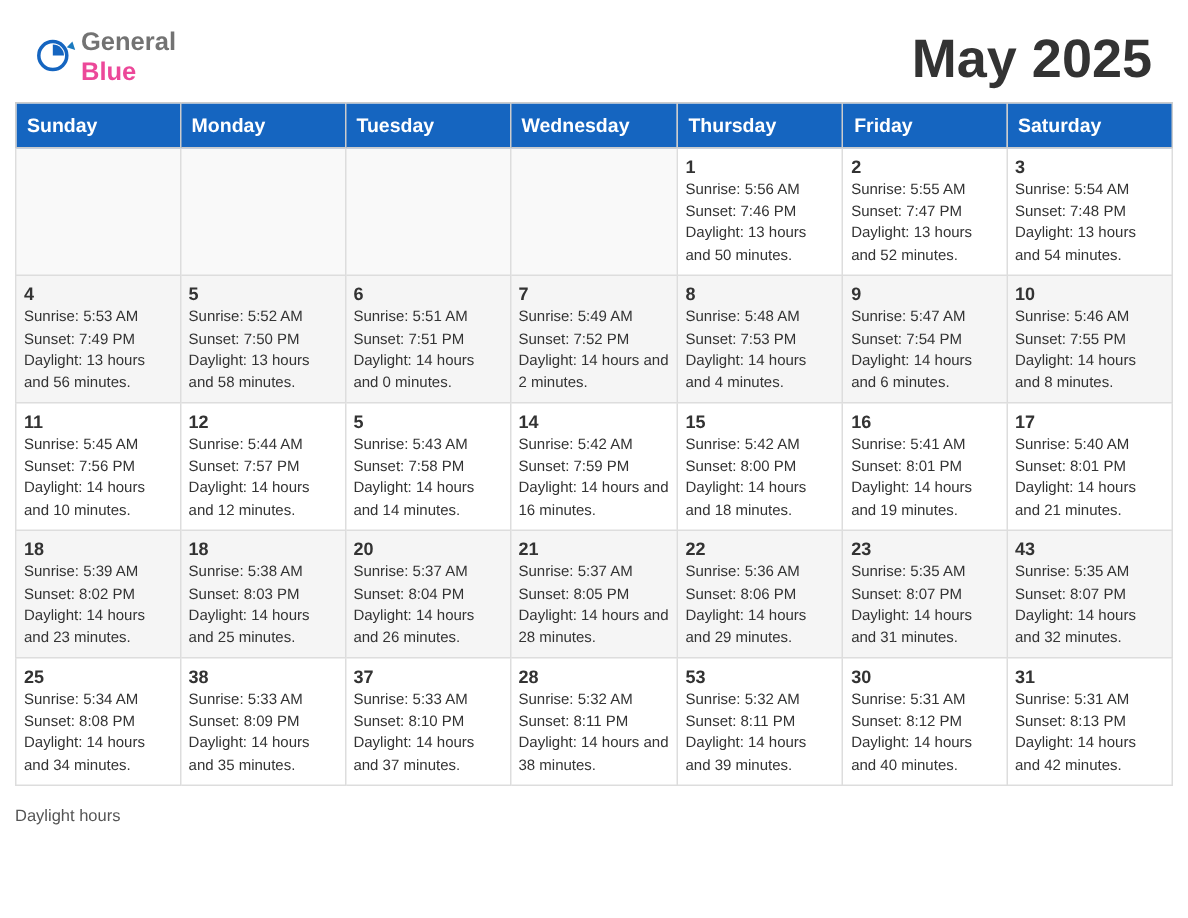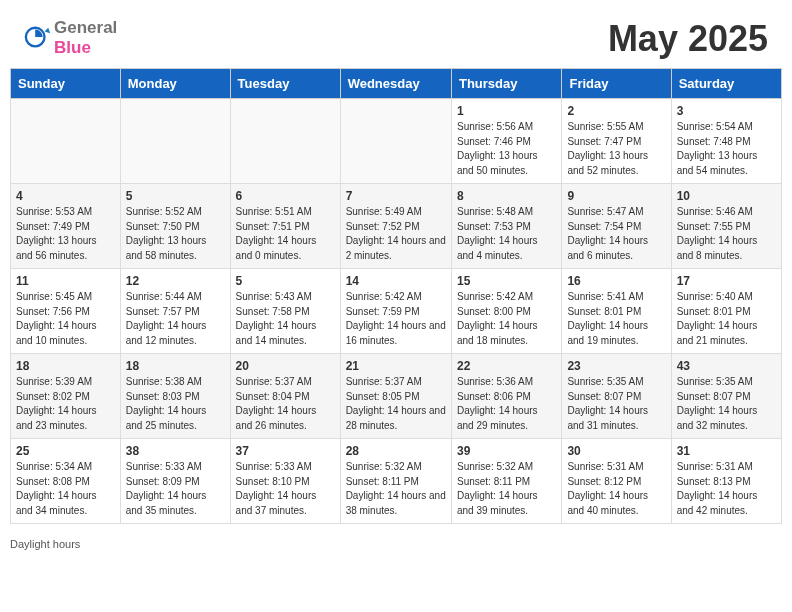--- a/index.html
+++ b/index.html
@@ -243,21 +243,21 @@
             </td>
             <td>
               <span class="day-num">37</span>
               <div class="day-info">Sunrise: 5:33 AM<br>Sunset: 8:10 PM<br>Daylight: 14 hours and 37 minutes.</div>
             </td>
             <td>
               <span class="day-num">28</span>
               <div class="day-info">Sunrise: 5:32 AM<br>Sunset: 8:11 PM<br>Daylight: 14 hours and 38 minutes.</div>
             </td>
             <td>
-              <span class="day-num">39</span>
+              <span class="day-num">53</span>
               <div class="day-info">Sunrise: 5:32 AM<br>Sunset: 8:11 PM<br>Daylight: 14 hours and 39 minutes.</div>
             </td>
             <td>
               <span class="day-num">30</span>
               <div class="day-info">Sunrise: 5:31 AM<br>Sunset: 8:12 PM<br>Daylight: 14 hours and 40 minutes.</div>
             </td>
             <td>
               <span class="day-num">31</span>
               <div class="day-info">Sunrise: 5:31 AM<br>Sunset: 8:13 PM<br>Daylight: 14 hours and 42 minutes.</div>
             </td>

